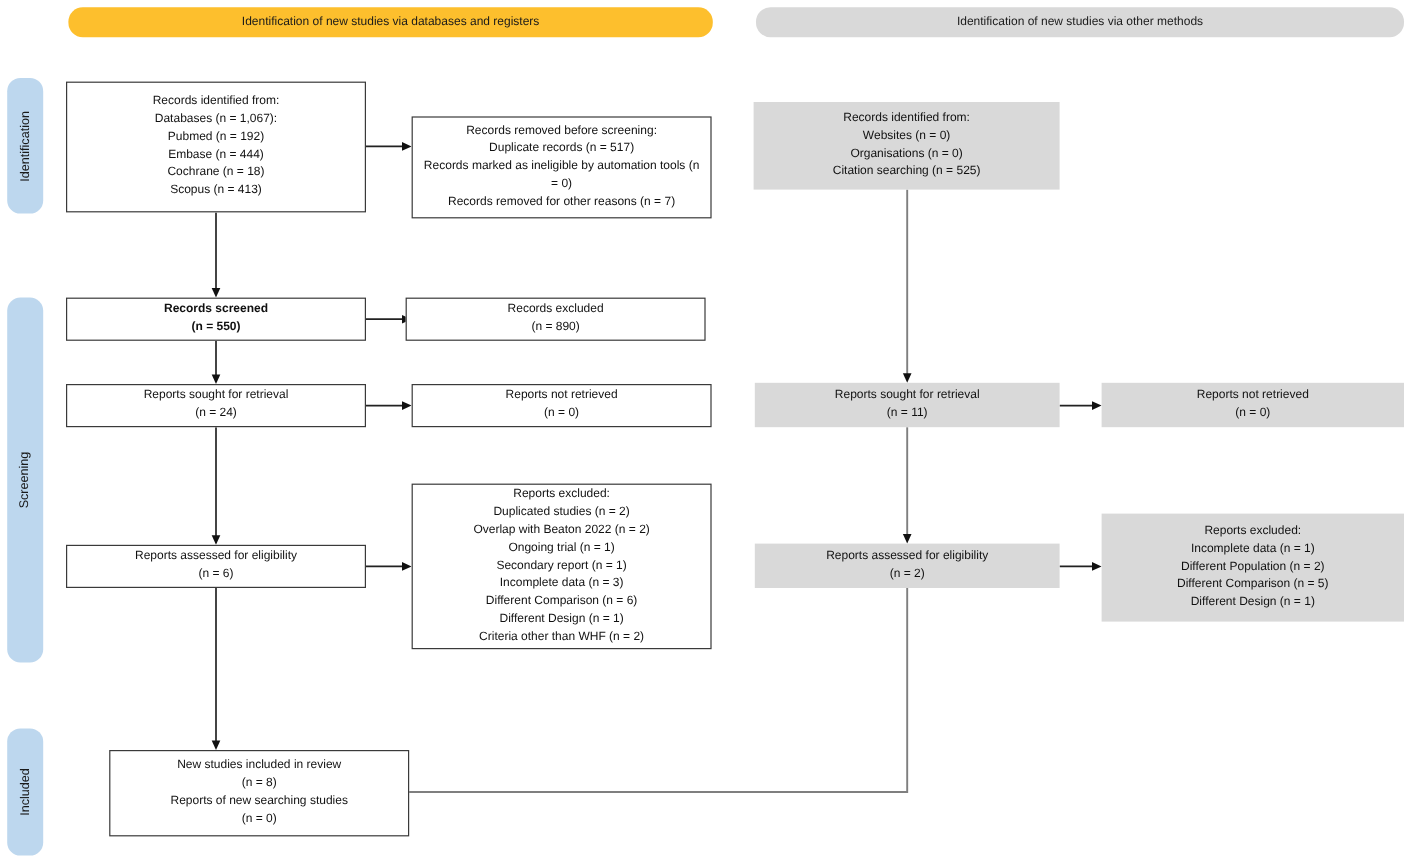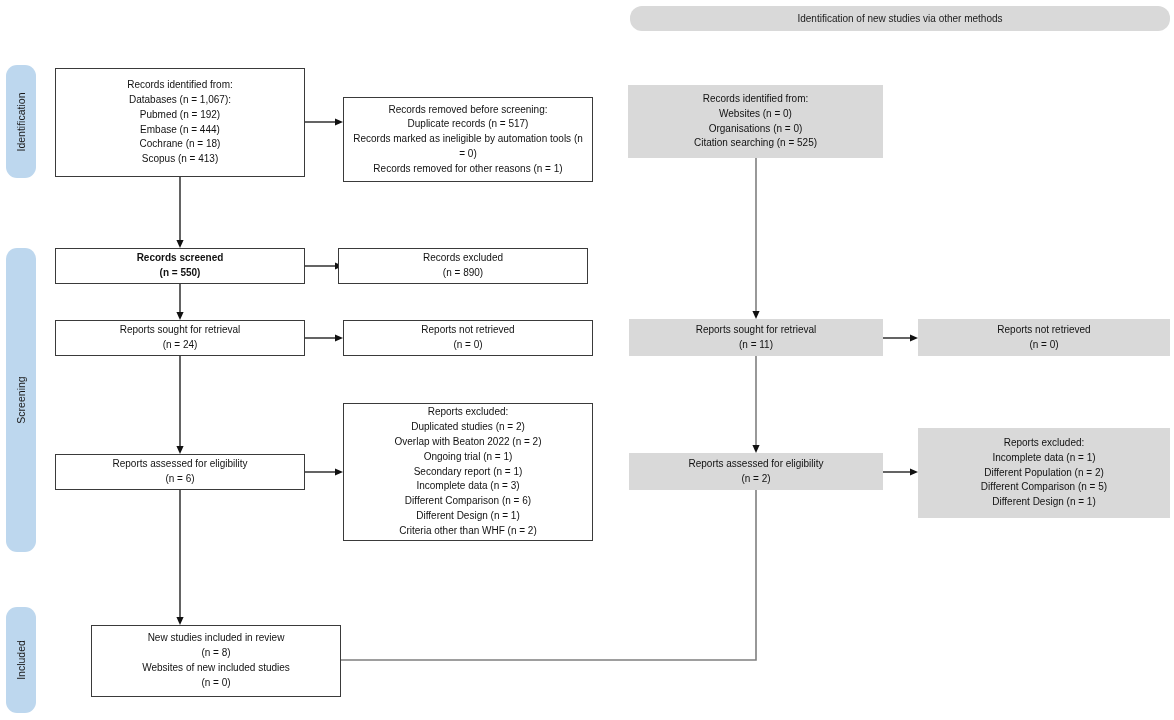--- a/index.html
+++ b/index.html
@@ -133,20 +133,21 @@
     <g>
       <line class="ln-dark" x1="883" y1="472" x2="911" y2="472"></line>
       <polygon class="head" points="918,472 910,468.4 910,475.6"></polygon>
     </g>
     <g>
       <polyline class="ln-gray" points="756,490 756,660 314,660"></polyline>
       <polygon class="head" points="307,660 315,656.4 315,663.6"></polygon>
     </g>
   </svg>
 
+  <div class="banner" id="banner-db">Identification of new studies via databases and registers</div>
   <div class="banner" id="banner-other">Identification of new studies via other methods</div>
 
   <div class="stage" id="stage-identification">
     <span>Identification</span>
   </div>
   <div class="stage" id="stage-screening">
     <span>Screening</span>
   </div>
   <div class="stage" id="stage-included">
     <span>Included</span>
@@ -157,21 +158,21 @@
       <div>Databases (n = 1,067):</div>
       <div>Pubmed (n = 192)</div>
       <div>Embase (n = 444)</div>
       <div>Cochrane (n = 18)</div>
       <div>Scopus (n = 413)</div>
     </div>
   <div class="box white" id="b-records-removed">
       <div>Records removed before screening:</div>
       <div>Duplicate records (n = 517)</div>
       <div>Records marked as ineligible by automation tools (n = 0)</div>
-      <div>Records removed for other reasons (n = 1)</div>
+      <div>Records removed for other reasons (n = 7)</div>
     </div>
   <div class="box white" id="b-records-screened">
       <div>Records screened</div>
       <div>(n = 550)</div>
     </div>
   <div class="box white" id="b-records-excluded">
       <div>Records excluded</div>
       <div>(n = 890)</div>
     </div>
   <div class="box white" id="b-reports-sought">
@@ -193,21 +194,21 @@
       <div>Ongoing trial (n = 1)</div>
       <div>Secondary report (n = 1)</div>
       <div>Incomplete data (n = 3)</div>
       <div>Different Comparison (n = 6)</div>
       <div>Different Design (n = 1)</div>
       <div>Criteria other than WHF (n = 2)</div>
     </div>
   <div class="box white" id="b-new-included">
       <div>New studies included in review</div>
       <div>(n = 8)</div>
-      <div>Websites of new included studies</div>
+      <div>Reports of new searching studies</div>
       <div>(n = 0)</div>
     </div>
 
   <div class="box gray" id="b-other-records">
       <div>Records identified from:</div>
       <div>Websites (n = 0)</div>
       <div>Organisations (n = 0)</div>
       <div>Citation searching (n = 525)</div>
     </div>
   <div class="box gray" id="b-other-sought">

